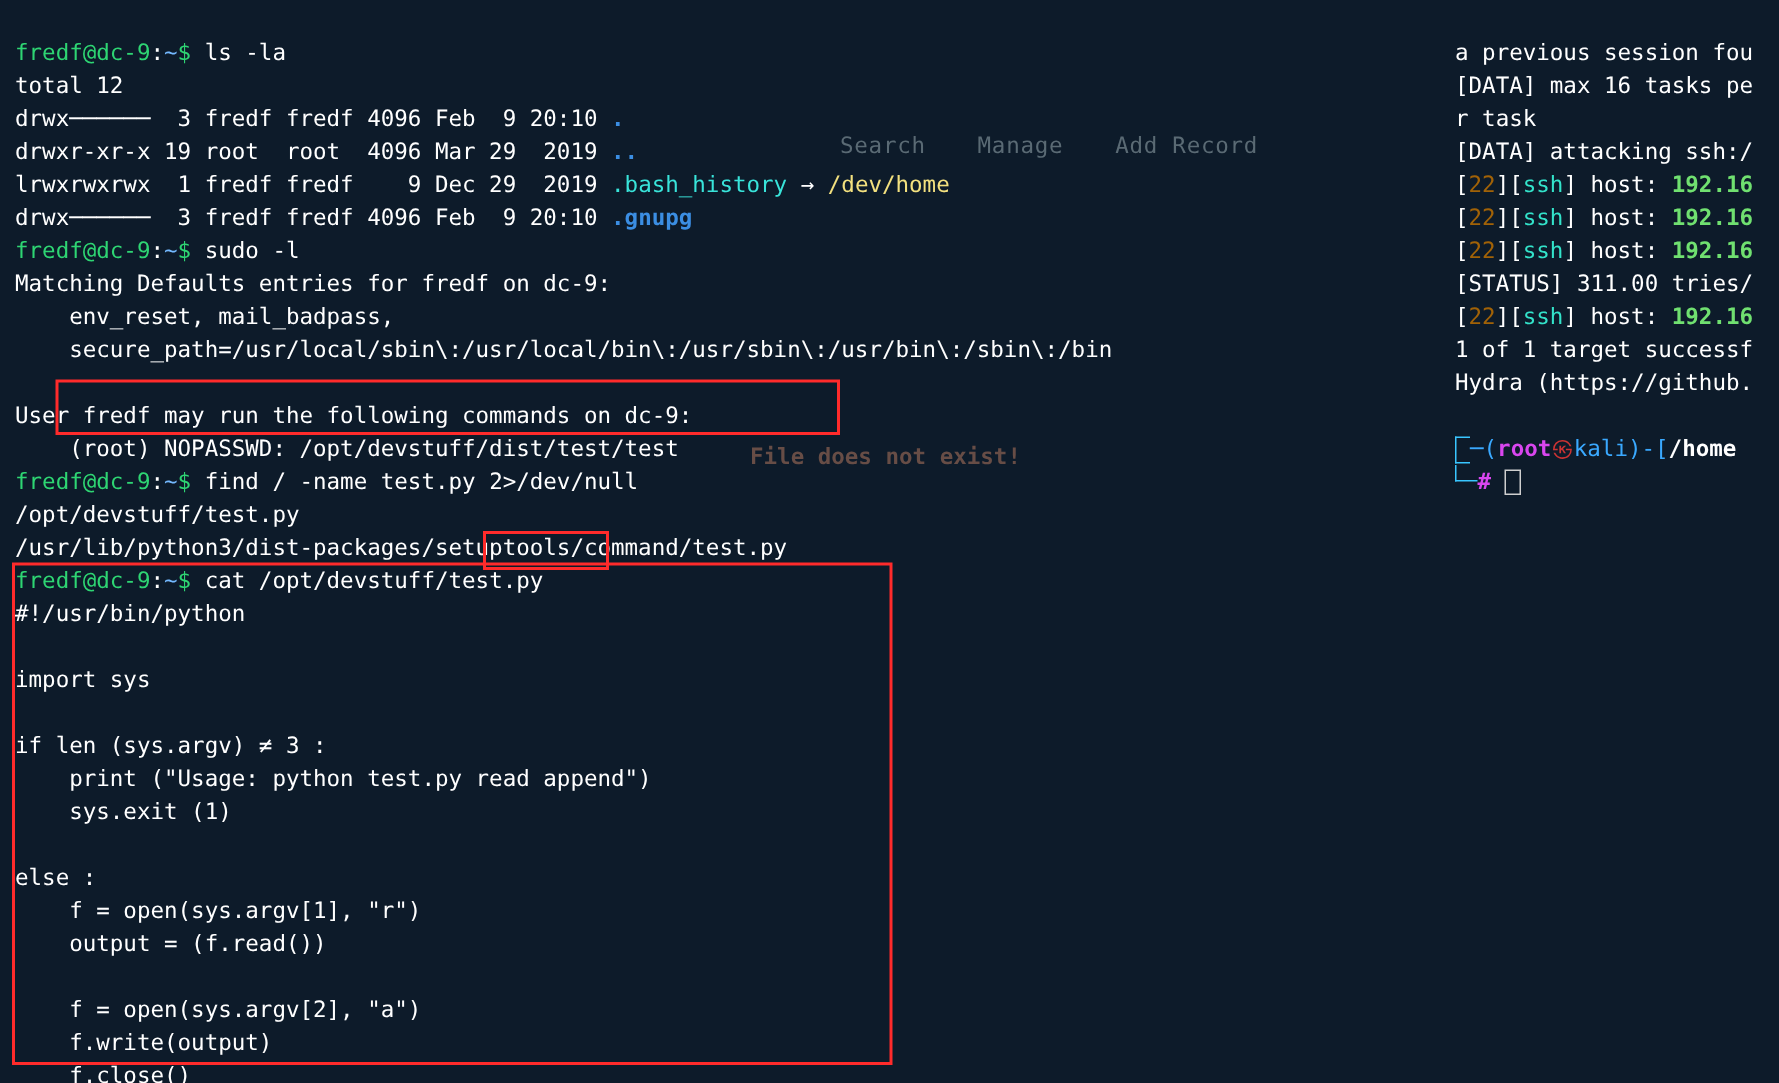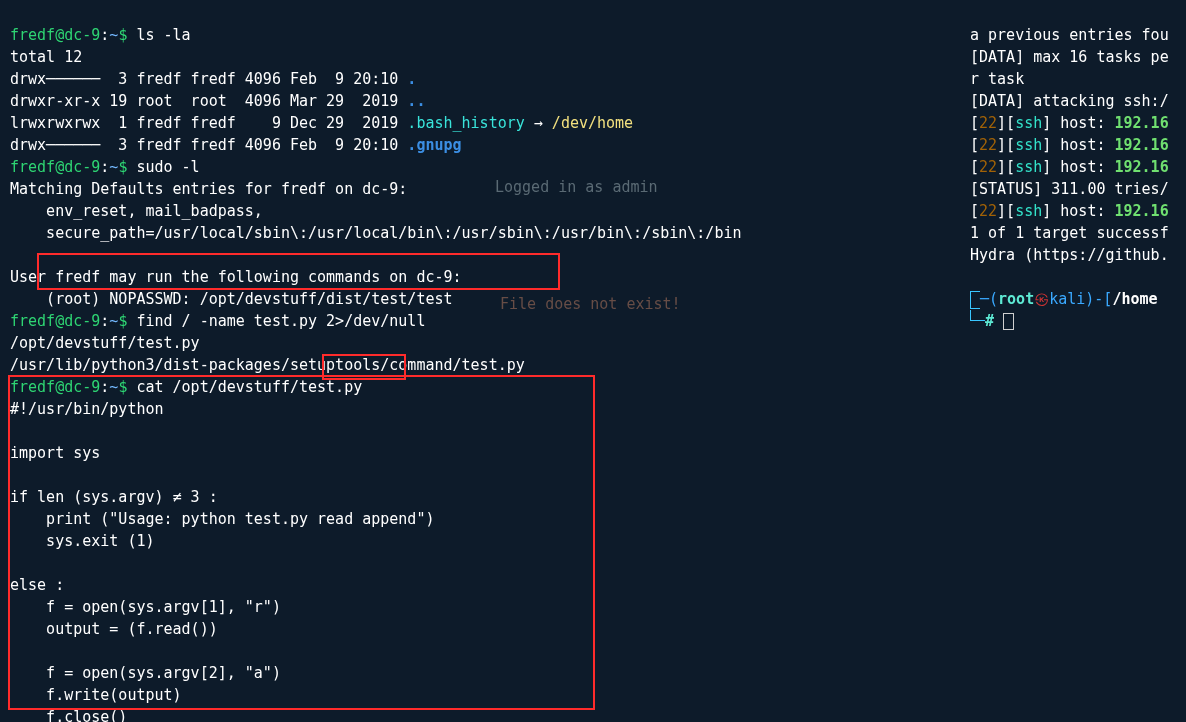--- a/index.html
+++ b/index.html
@@ -32,20 +32,21 @@
     position:absolute;
     top:176px;
     left:495px;
     color:#5a6a74;
   }
   .bg-file {
     position:absolute;
     top:293px;
     left:500px;
     color:#674d46;
+    font-weight:bold;
   }
   .term-left {
     position: absolute;
     left: 10px;
     top: 2px;
     white-space: pre;
   }
   .term-right {
     position: absolute;
     left: 970px;
@@ -55,21 +56,21 @@
   }
   .prompt-user { color: #2ed573; }    
   .prompt-path { color: #74b9ff; }    
   .prompt-sym  { color: #2ed573; }
   .cmd         { color: #ffffff; }
   .dirblue     { color: #3b8ee3; font-weight:bold; }
   .linkcyan    { color: #39e4da; }
   .cyan        { color: #33e3ca; }
   .yellow      { color: #f3e17f; }
   .magenta     { color: #a16207; }
-  .red         { color: #5eead4; font-weight:bold;text-align:right; }
+  .red         { color: #d946ef; font-weight:bold;text-align:right; }
   .blue2       { color: #3aa9ff; }
   .ip          { color: #70e070; font-weight:bold; }
   .boldw       { color:#ffffff; font-weight:bold; }
   .box {
     position: absolute;
     border: 2px solid #ff2b2b;
     background: transparent;
     pointer-events: none;
   }
   .box1 { left: 37px;  top: 253px; width: 519px; height: 33px; }
@@ -98,21 +99,25 @@
     height:15px;
     border:1.5px solid #cfcfcf;
     vertical-align:middle;
   }
 </style>
 </head>
 <body>
 
 <div class="screen">
 
-  <div class="bg-logged">Logged in as admin</div>
+  <div class="bg-nav">
+    <span>Search</span>
+    <span>Manage</span>
+    <span>Add Record</span>
+  </div>
   <div class="bg-file">File does not exist!</div>
 
   <div class="term-left">
 <span class="prompt-user">fredf@dc-9</span><span class="cmd">:</span><span class="prompt-path">~</span><span class="prompt-sym">$</span><span class="cmd"> </span><span class="cmd">ls -la</span>
 <span class="cmd">total 12</span>
 <span class="cmd">drwx──────  3 fredf fredf 4096 Feb  9 20:10 </span><span class="dirblue">.</span>
 <span class="cmd">drwxr-xr-x 19 root  root  4096 Mar 29  2019 </span><span class="dirblue">..</span>
 <span class="cmd">lrwxrwxrwx  1 fredf fredf    9 Dec 29  2019 </span><span class="linkcyan">.bash_history</span><span class="cmd"> → </span><span class="yellow">/dev/home</span>
 <span class="cmd">drwx──────  3 fredf fredf 4096 Feb  9 20:10 </span><span class="dirblue">.gnupg</span>
 <span class="prompt-user">fredf@dc-9</span><span class="cmd">:</span><span class="prompt-path">~</span><span class="prompt-sym">$</span><span class="cmd"> </span><span class="cmd">sudo -l</span>
@@ -137,21 +142,21 @@
 <span class="cmd">else :</span>
 <span class="cmd">    f = open(sys.argv[1], "r")</span>
 <span class="cmd">    output = (f.read())</span>
 
 <span class="cmd">    f = open(sys.argv[2], "a")</span>
 <span class="cmd">    f.write(output)</span>
 <span class="cmd">    f.close()</span>
 </div>
 
   <div class="term-right">
-<span class="cmd">a previous entries fou</span>
+<span class="cmd">a previous session fou</span>
 <span class="cmd">[DATA] max 16 tasks pe</span>
 <span class="cmd">r task</span>
 <span class="cmd">[DATA] attacking ssh:/</span>
 <span class="cmd">[</span><span class="magenta">22</span><span class="cmd">][</span><span class="cyan">ssh</span><span class="cmd">] host: </span><span class="ip">192.16</span>
 <span class="cmd">[</span><span class="magenta">22</span><span class="cmd">][</span><span class="cyan">ssh</span><span class="cmd">] host: </span><span class="ip">192.16</span>
 <span class="cmd">[</span><span class="magenta">22</span><span class="cmd">][</span><span class="cyan">ssh</span><span class="cmd">] host: </span><span class="ip">192.16</span>
 <span class="cmd">[STATUS] 311.00 tries/</span>
 <span class="cmd">[</span><span class="magenta">22</span><span class="cmd">][</span><span class="cyan">ssh</span><span class="cmd">] host: </span><span class="ip">192.16</span>
 <span class="cmd">1 of 1 target successf</span>
 <span class="cmd">Hydra (https://github.</span>

